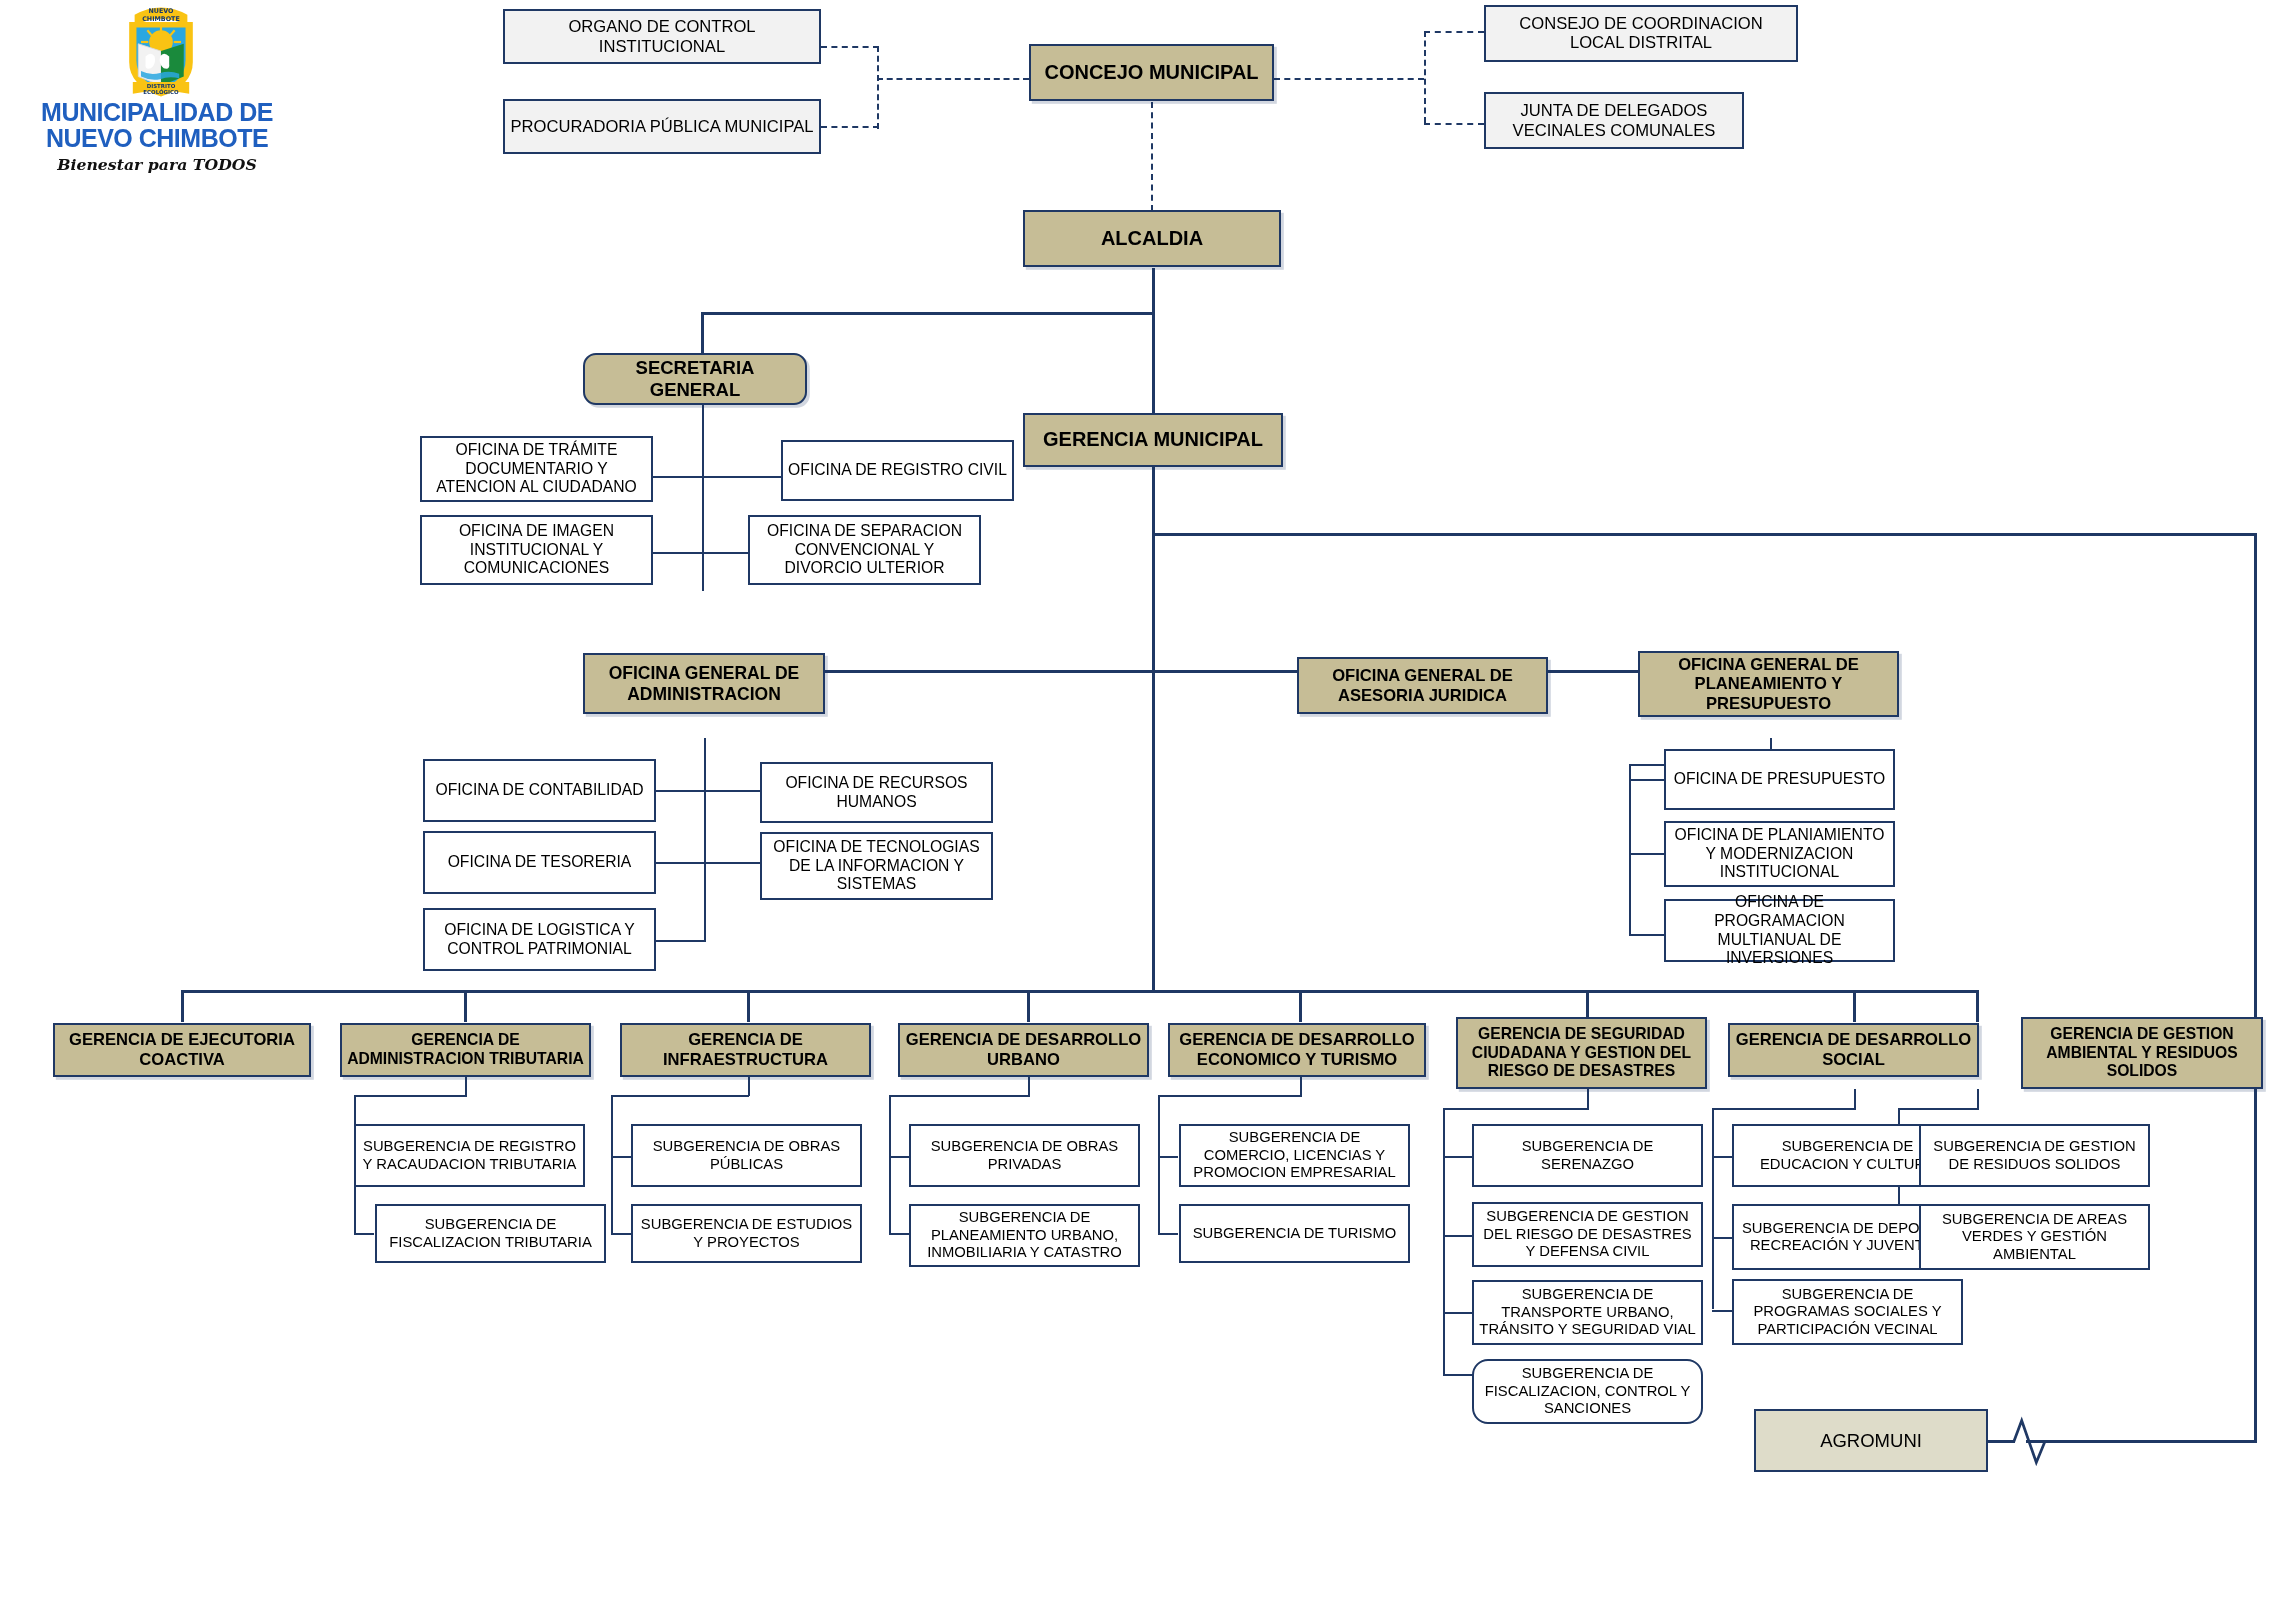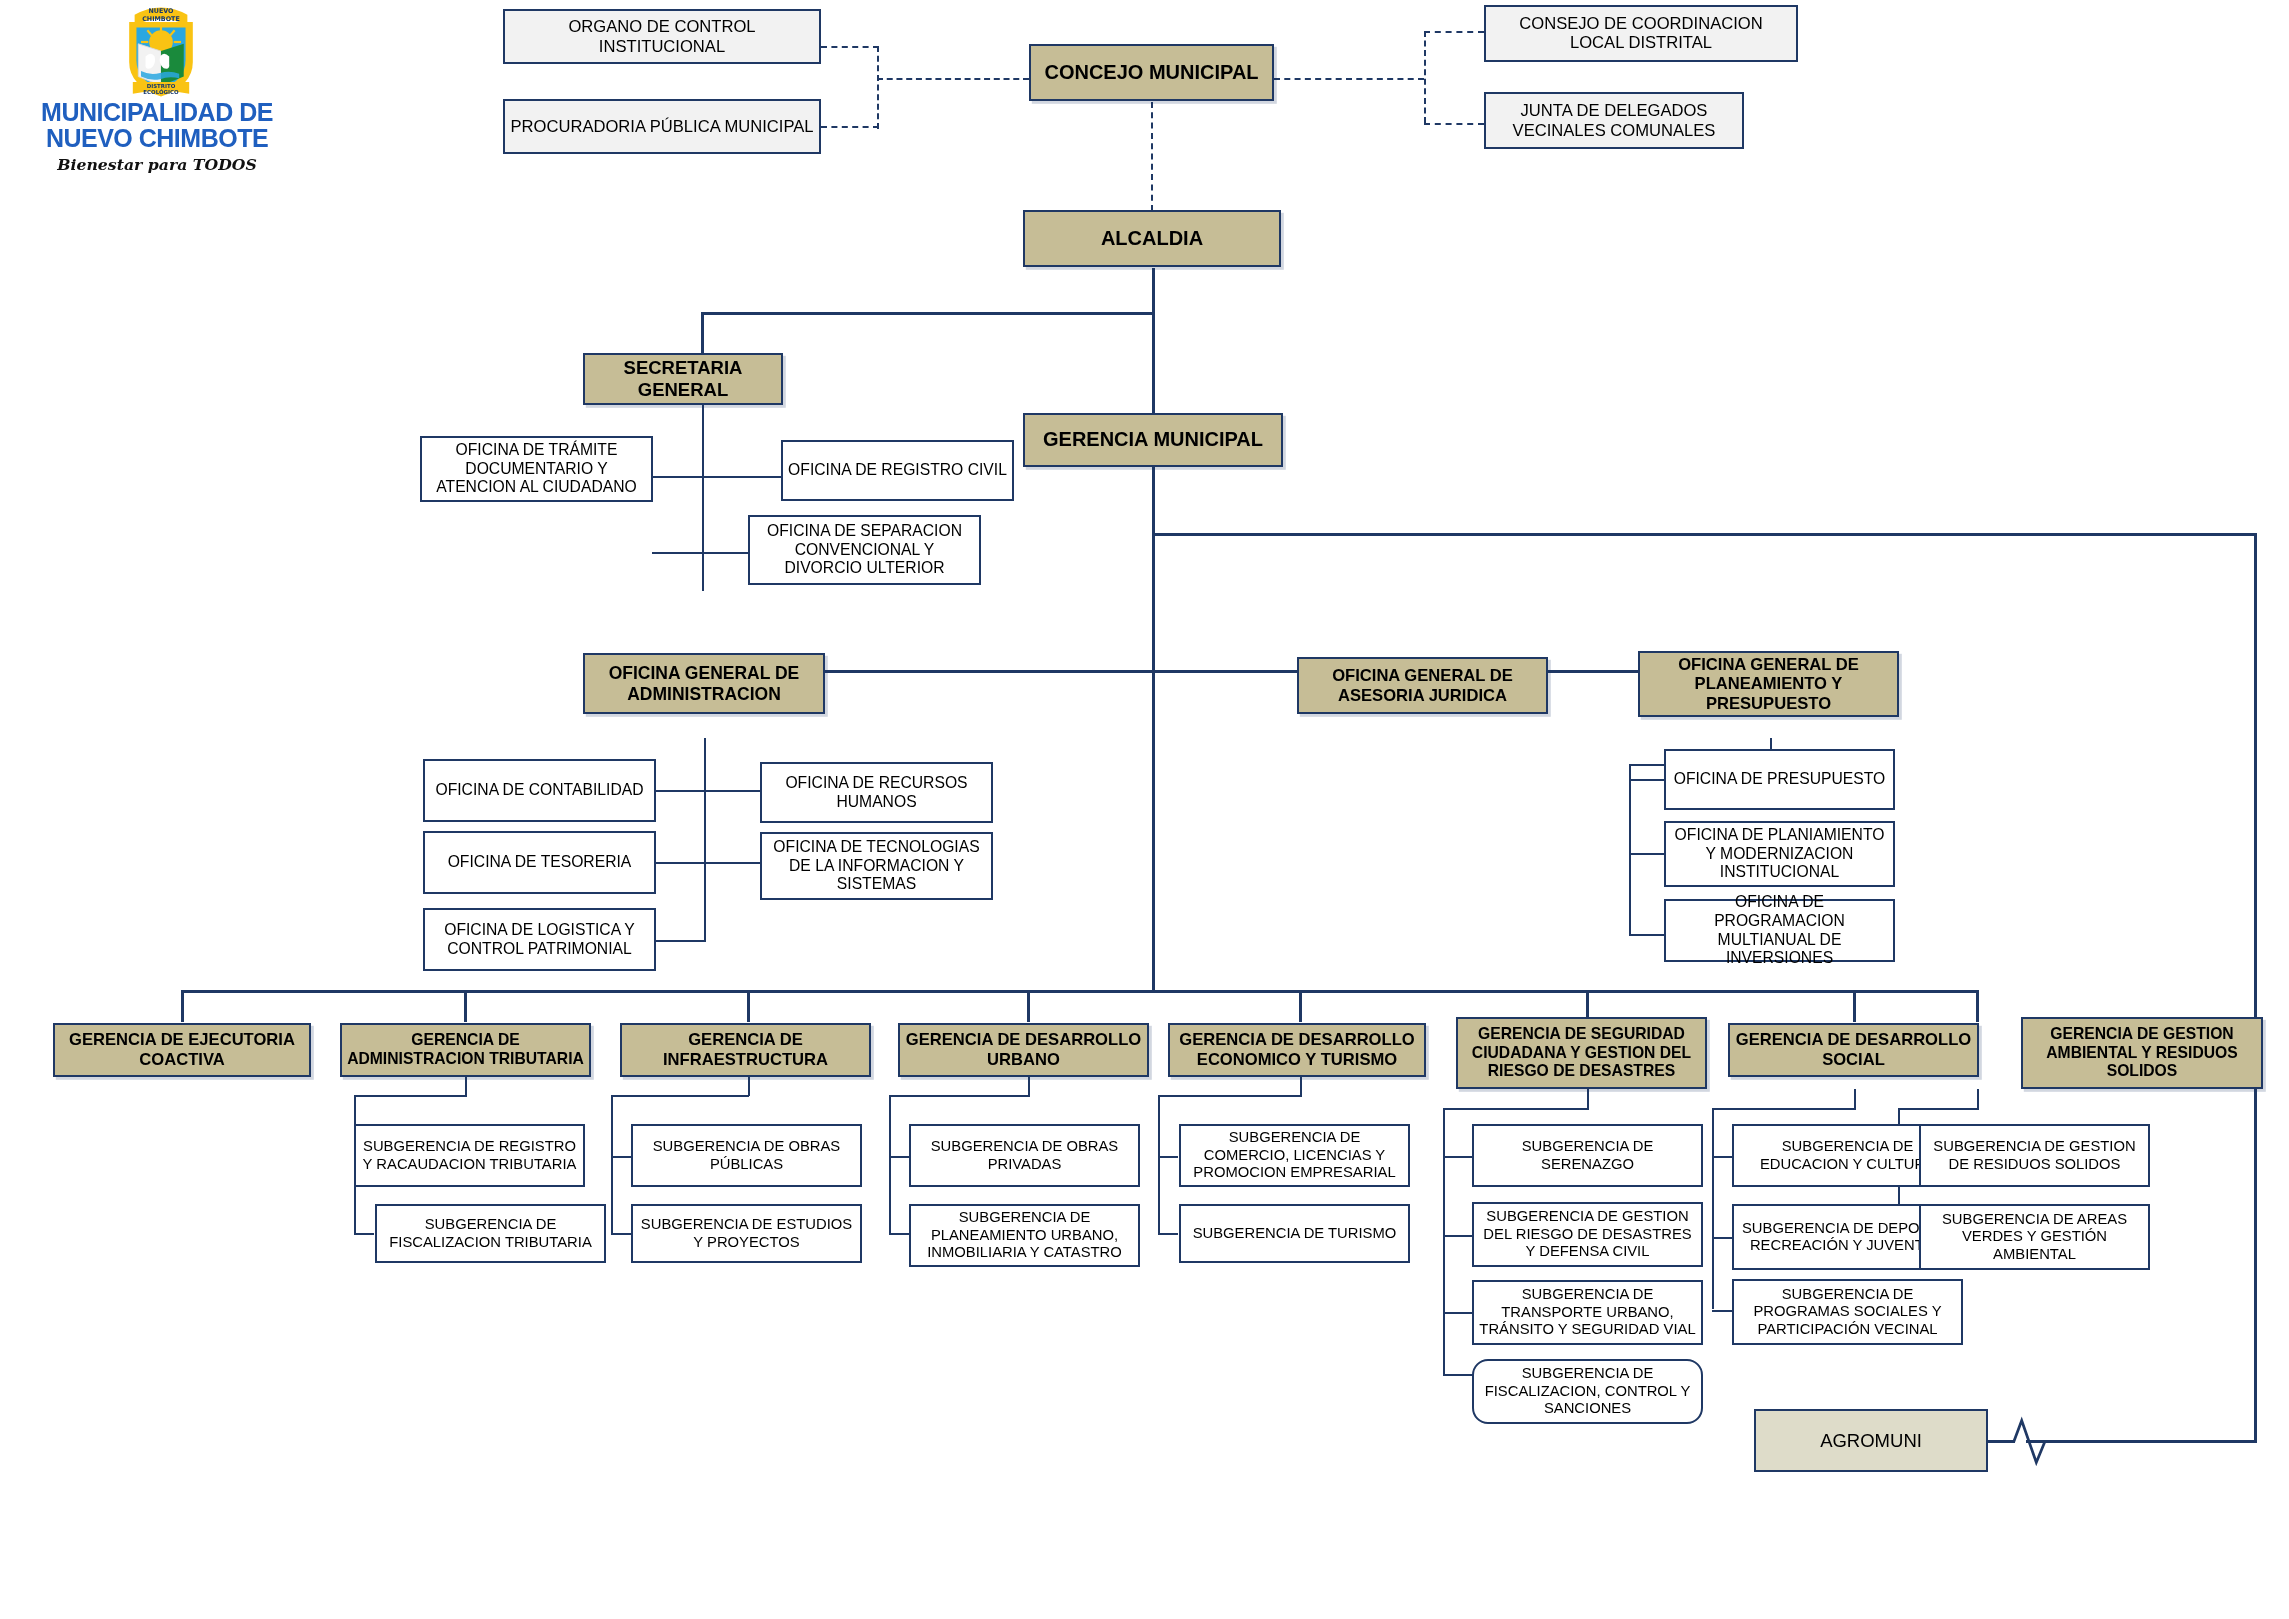--- a/index.html
+++ b/index.html
@@ -267,36 +267,39 @@
   </div>
 
   <div class="box grey fs-18" style="left:1484px; top:92px; width:260px; height:57px;">
     <span>JUNTA DE DELEGADOS VECINALES COMUNALES</span>
   </div>
 
   <div class="box tan shadow fs-22" style="left:1023px; top:210px; width:258px; height:57px;">
     <span>ALCALDIA</span>
   </div>
 
-  <div class="box tan shadow fs-20" style="left:583px; top:353px; width:200px; height:52px;">
+  <div class="box tan shadow fs-20" style="left:583px; top:353px; width:224px; height:52px;border-radius:13px;">
     <span>SECRETARIA GENERAL</span>
   </div>
 
   <div class="box tan shadow fs-22" style="left:1023px; top:413px; width:260px; height:54px;">
     <span>GERENCIA MUNICIPAL</span>
   </div>
 
   <div class="box white fs-17" style="left:420px; top:436px; width:233px; height:66px;">
     <span>OFICINA DE TRÁMITE DOCUMENTARIO Y ATENCION AL CIUDADANO</span>
   </div>
 
   <div class="box white fs-17" style="left:748px; top:440px; width:233px; height:61px;margin-left:33px;">
     <span>OFICINA DE REGISTRO CIVIL</span>
   </div>
 
+  <div class="box white fs-17" style="left:420px; top:515px; width:233px; height:70px;">
+    <span>OFICINA DE IMAGEN INSTITUCIONAL Y COMUNICACIONES</span>
+  </div>
 
   <div class="box white fs-17" style="left:748px; top:515px; width:233px; height:70px;">
     <span>OFICINA DE SEPARACION CONVENCIONAL Y DIVORCIO ULTERIOR</span>
   </div>
 
   <div class="box tan shadow fs-19" style="left:583px; top:653px; width:242px; height:61px;">
     <span>OFICINA GENERAL DE ADMINISTRACION</span>
   </div>
 
   <div class="box tan shadow fs-18" style="left:1297px; top:657px; width:251px; height:57px;">

